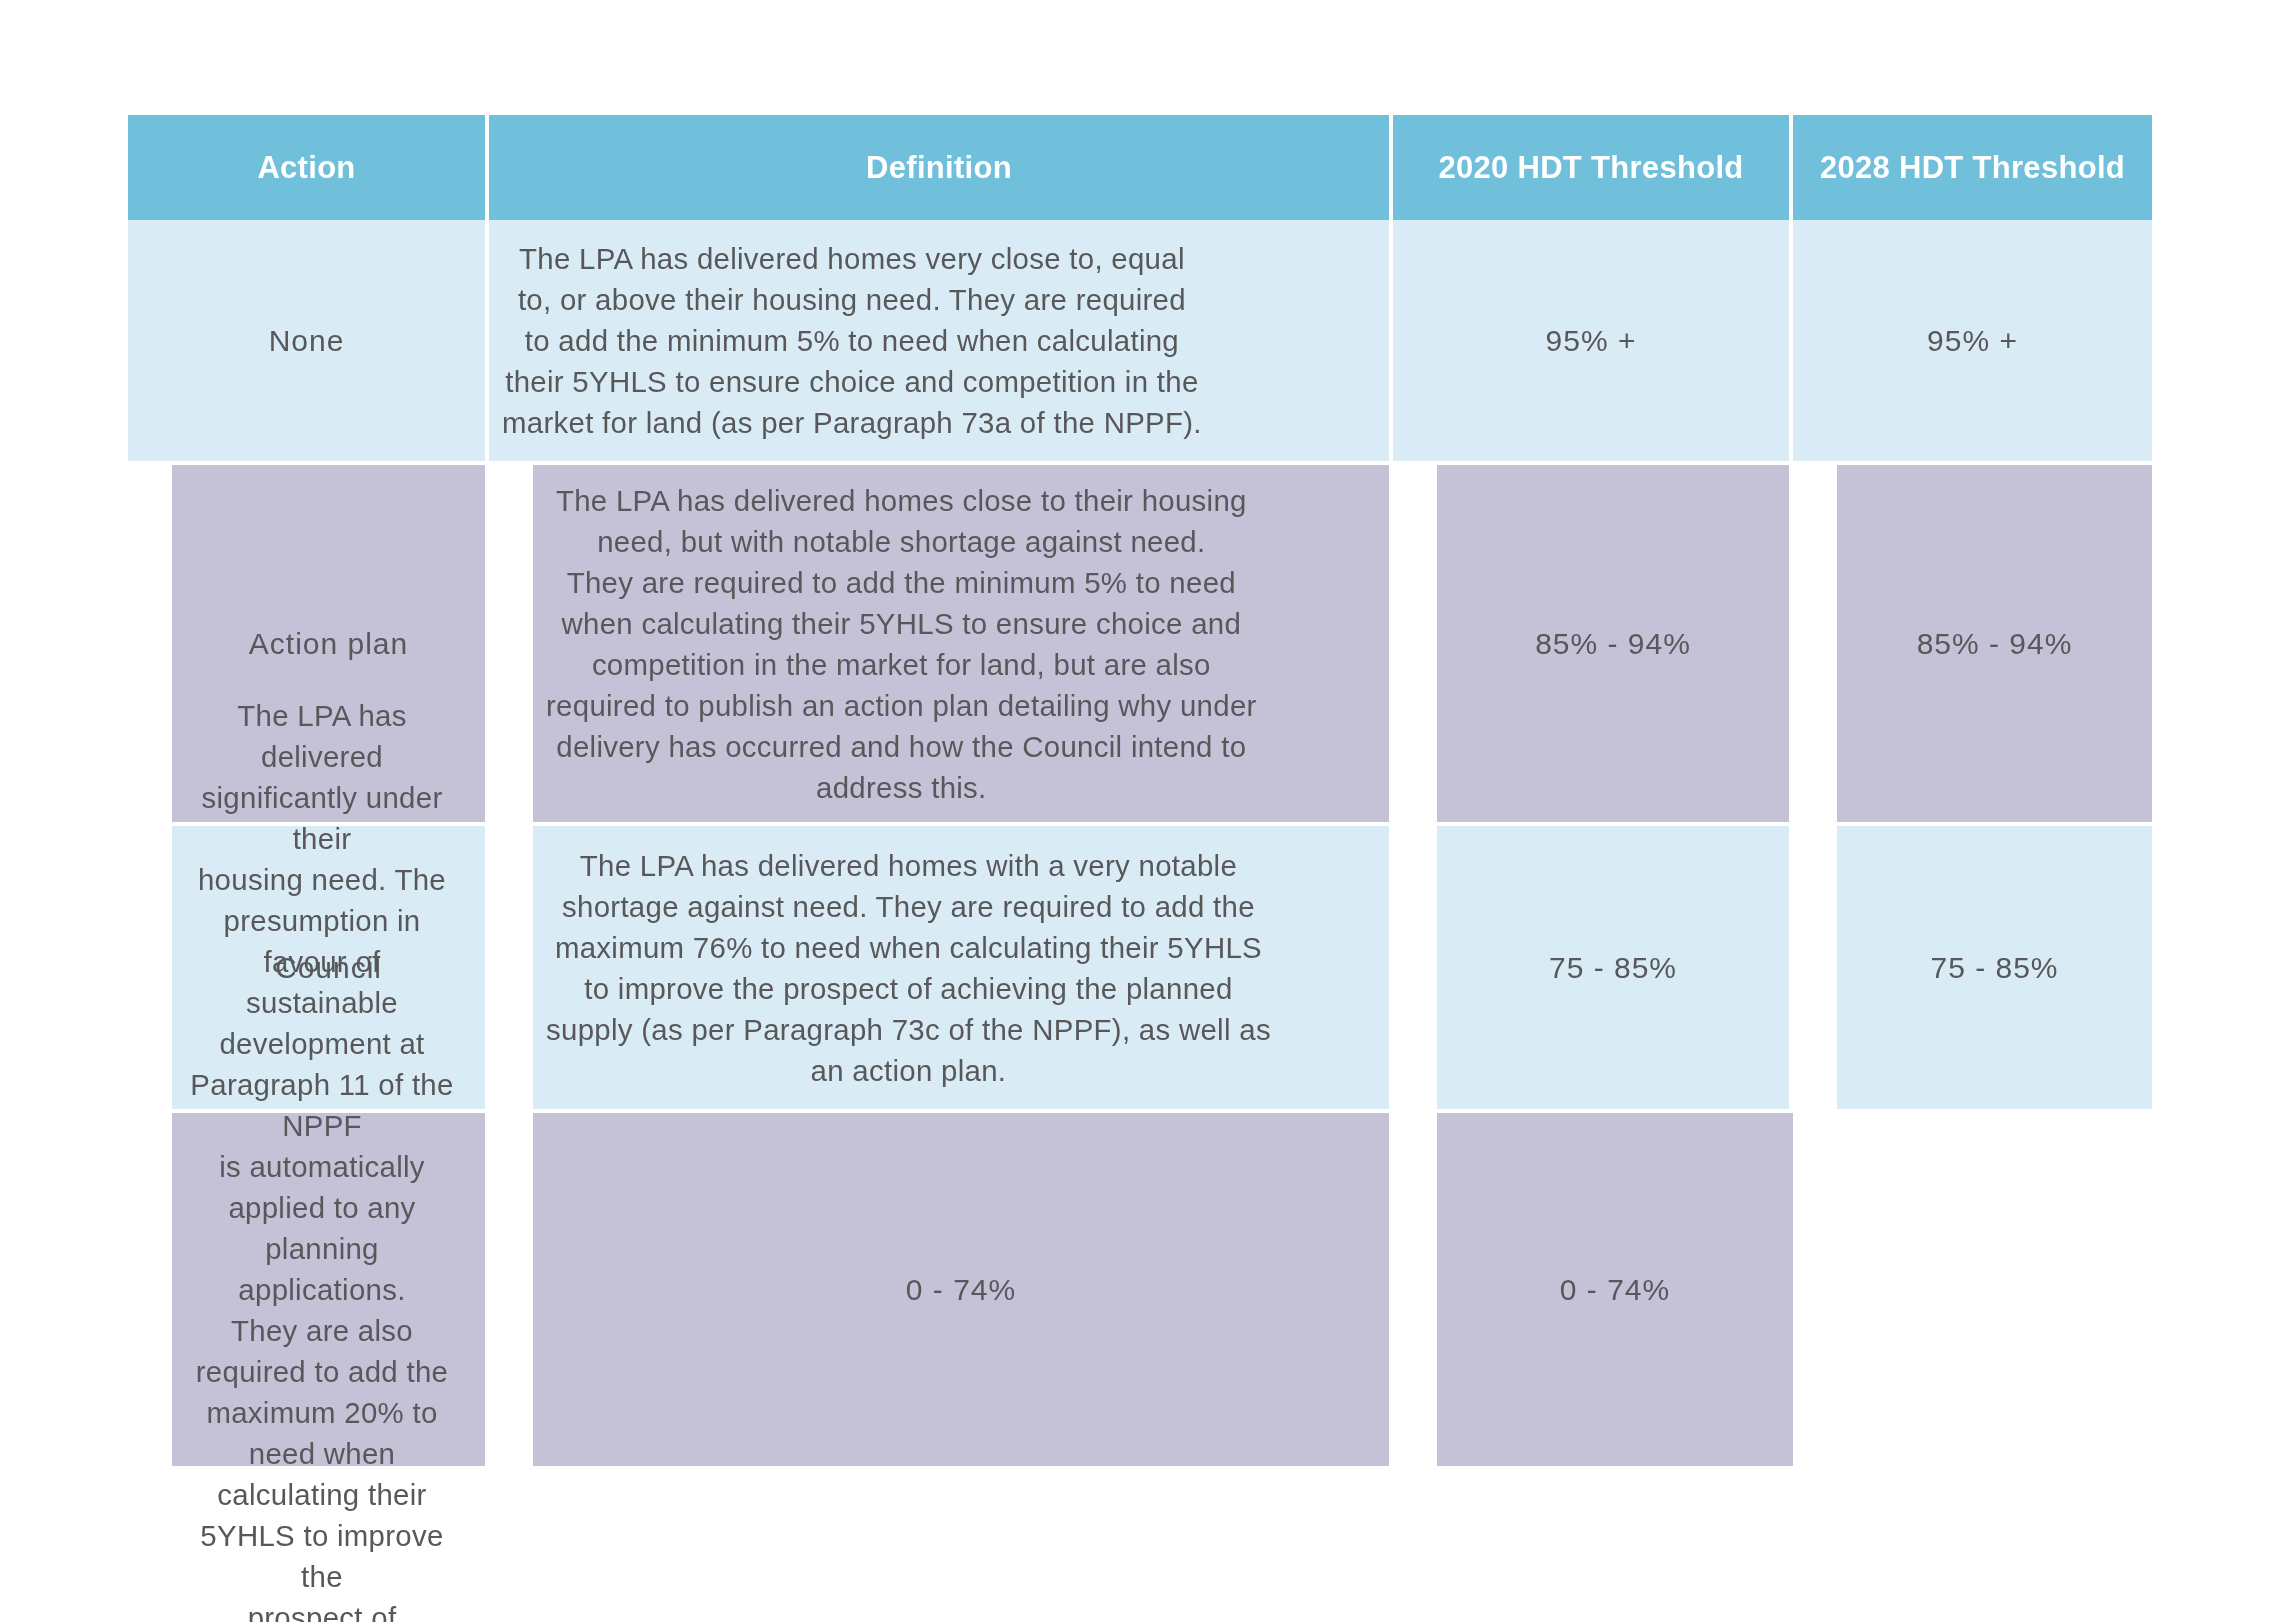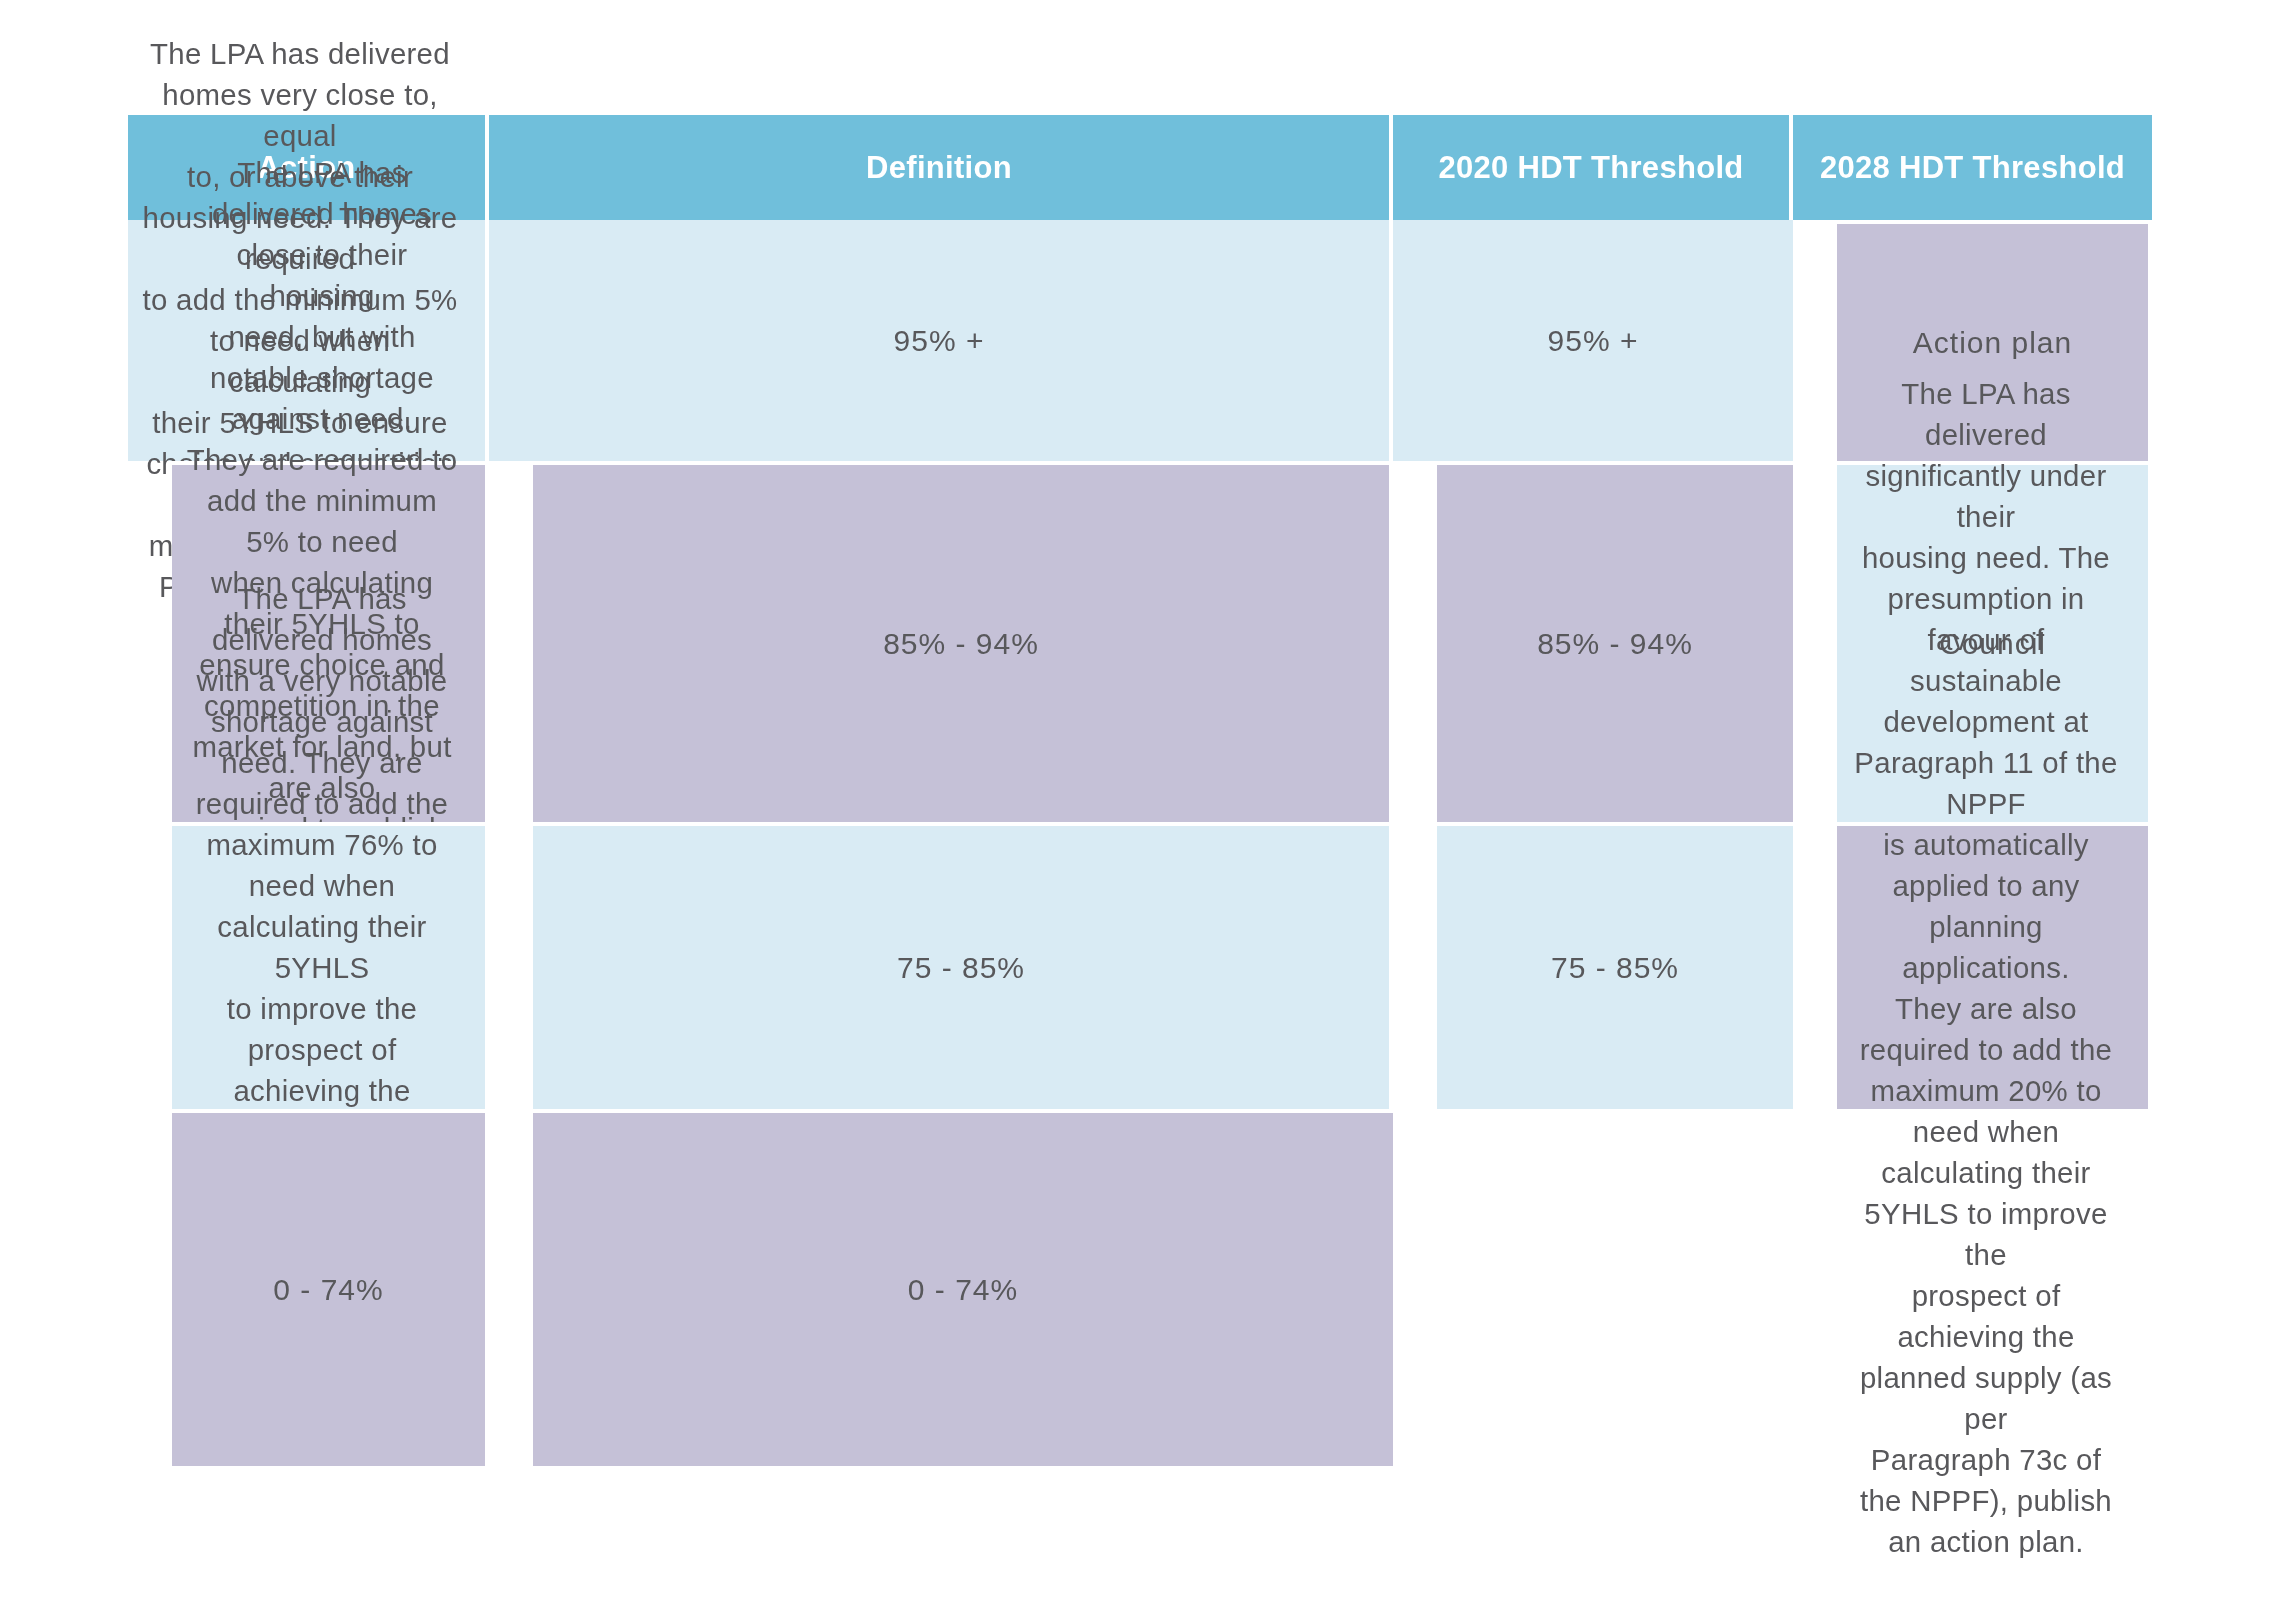--- a/index.html
+++ b/index.html
@@ -66,20 +66,21 @@
 <body>
 
 <div class="page">
   <div class="hdt-table">
 
     <div class="cell head col-1">Action</div>
     <div class="cell head col-2">Definition</div>
     <div class="cell head col-3">2020 HDT Threshold</div>
     <div class="cell head col-4">2028 HDT Threshold</div>
 
+    <div class="cell tint-blue col-1">None</div>
     <div class="cell tint-blue col-2 def">The LPA has delivered homes very close to, equal
 to, or above their housing need. They are required
 to add the minimum 5% to need when calculating
 their 5YHLS to ensure choice and competition in the
 market for land (as per Paragraph 73a of the NPPF).</div>
     <div class="cell tint-blue col-3">95% +</div>
     <div class="cell tint-blue col-4">95% +</div>
 
     <div class="cell tint-purple col-1 sep-top">Action plan</div>
     <div class="cell tint-purple col-2 sep-top def">The LPA has delivered homes close to their housing

